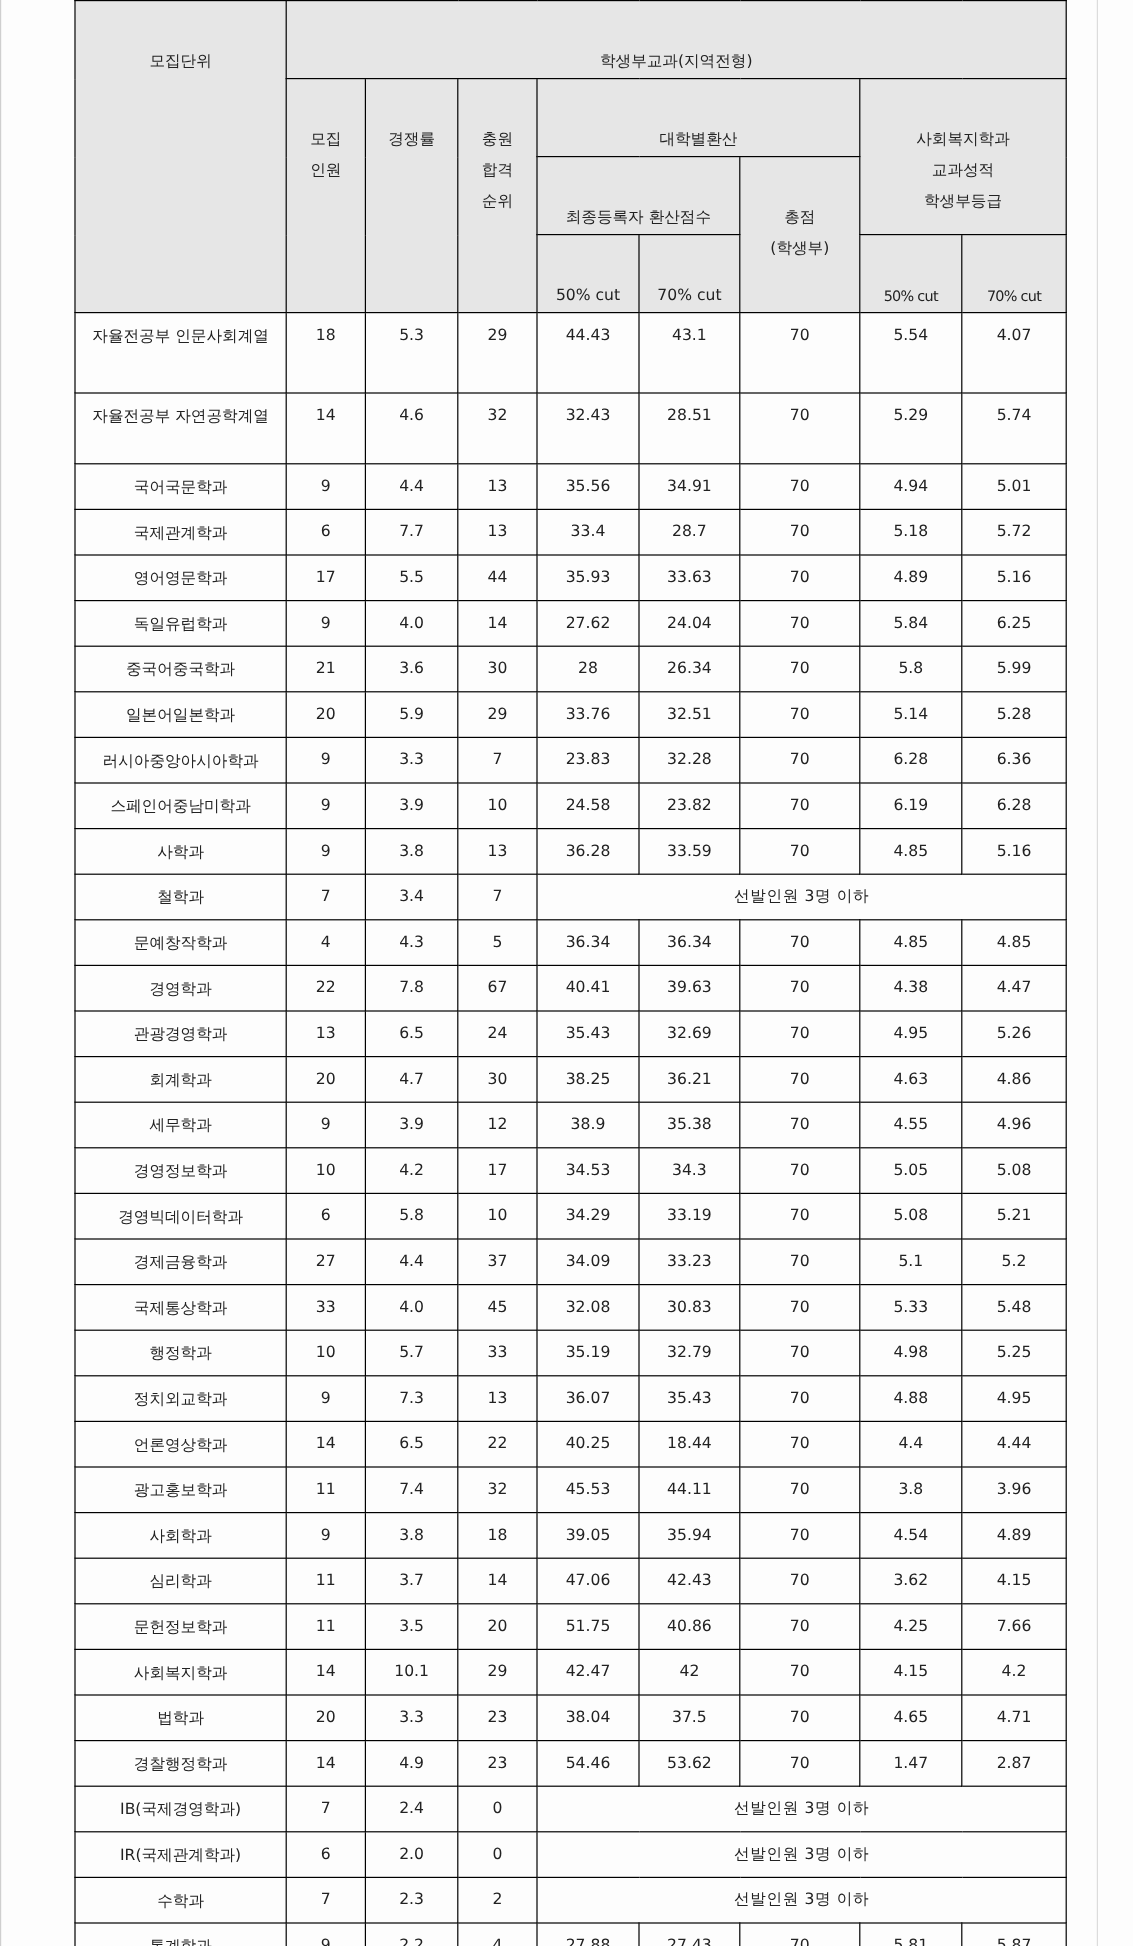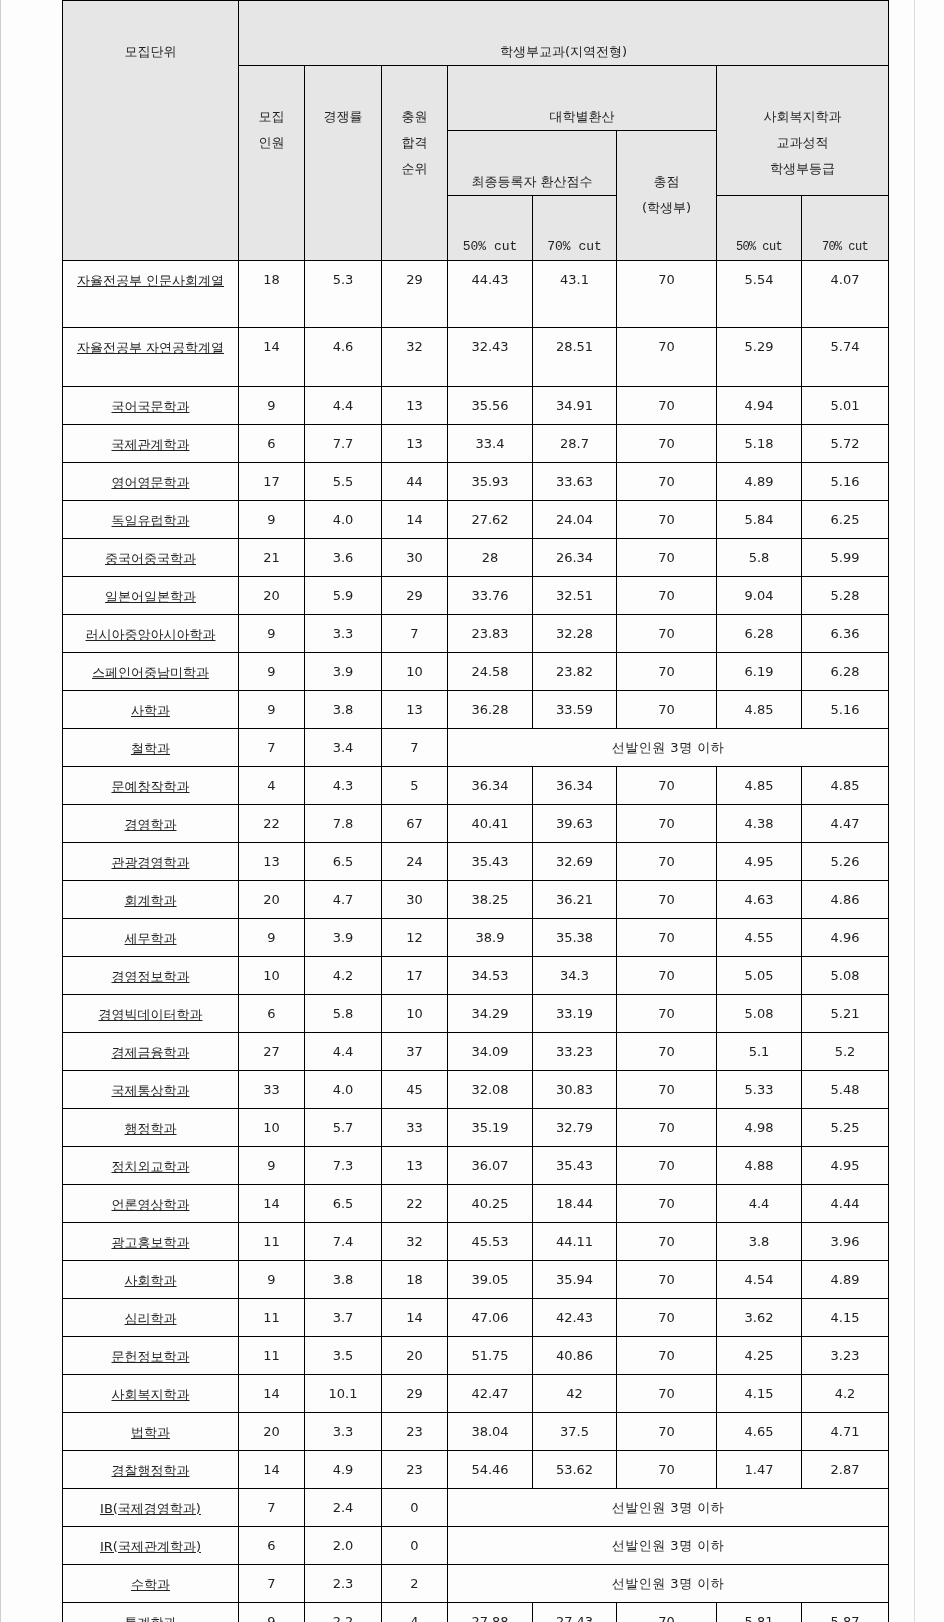--- a/index.html
+++ b/index.html
@@ -18,27 +18,27 @@
   table.admit td, table.admit th {
     border:1.5px solid #000; text-align:center; vertical-align:top;
     padding:0; font-weight:normal; line-height:26px;
   }
   table.admit thead th { background:#e6e6e6; }
   .top-border th { border-top:3px solid #000; }
   th .pad, td .pad { padding-top:6px;margin-top:32px; }
   .h1 { height:38px; }
   .h2 { height:48px; }
   .h3 { height:53px; }
-  .h4 { height:38px;font-family:Liberation Mono, monospace; }
+  .h4 { height:38px; }
   .cut-small { font-size:12px; letter-spacing:-0.6px; }
   tbody tr { height:38px; }
   tbody tr.tall1 { height:67px; }
   tbody tr.tall2 { height:59px; }
   tbody td { background:#fdfdfd; }
-  tbody td.dept { line-height:28px;text-decoration:underline; }
+  tbody td.dept { line-height:28px; }
   td.bold { font-weight:bold; }
   td.note { letter-spacing:0.5px; }
   .cellpad { display:block; padding-top:6px; }
 </style>
 </head>
 <body>
 
 <div class="left-rule"></div>
 <div class="right-rule"></div>
 
@@ -323,21 +323,21 @@
         <td>
           <span class="cellpad">33.76</span>
         </td>
         <td>
           <span class="cellpad">32.51</span>
         </td>
         <td>
           <span class="cellpad">70</span>
         </td>
         <td>
-          <span class="cellpad">9.04</span>
+          <span class="cellpad">5.14</span>
         </td>
         <td>
           <span class="cellpad">5.28</span>
         </td>
       </tr>
       <tr>
         <td class="dept">
           <span class="cellpad">러시아중앙아시아학과</span>
         </td>
         <td>
@@ -894,21 +894,21 @@
         <td>
           <span class="cellpad">40.86</span>
         </td>
         <td>
           <span class="cellpad">70</span>
         </td>
         <td>
           <span class="cellpad">4.25</span>
         </td>
         <td>
-          <span class="cellpad">3.23</span>
+          <span class="cellpad">7.66</span>
         </td>
       </tr>
       <tr>
         <td class="dept">
           <span class="cellpad">사회복지학과</span>
         </td>
         <td>
           <span class="cellpad">14</span>
         </td>
         <td>

